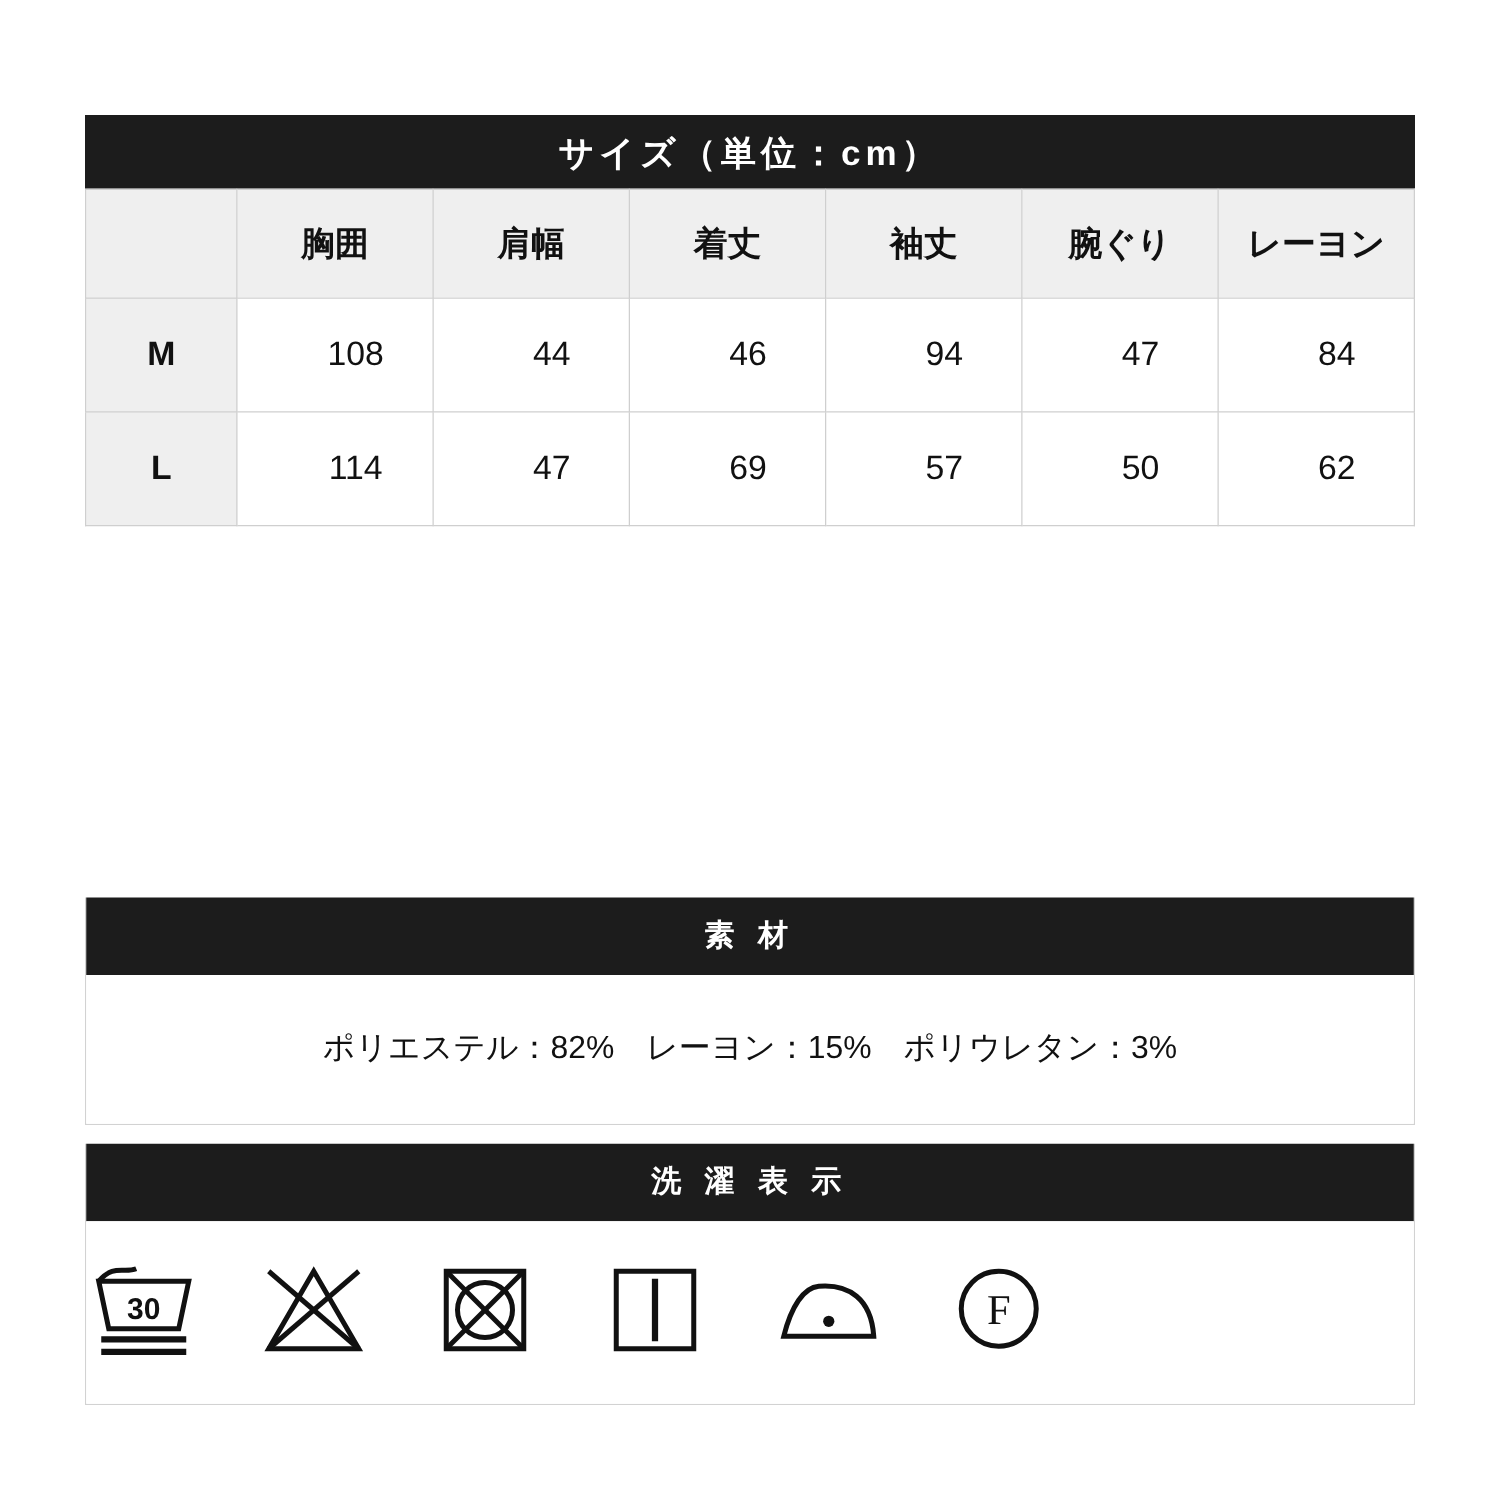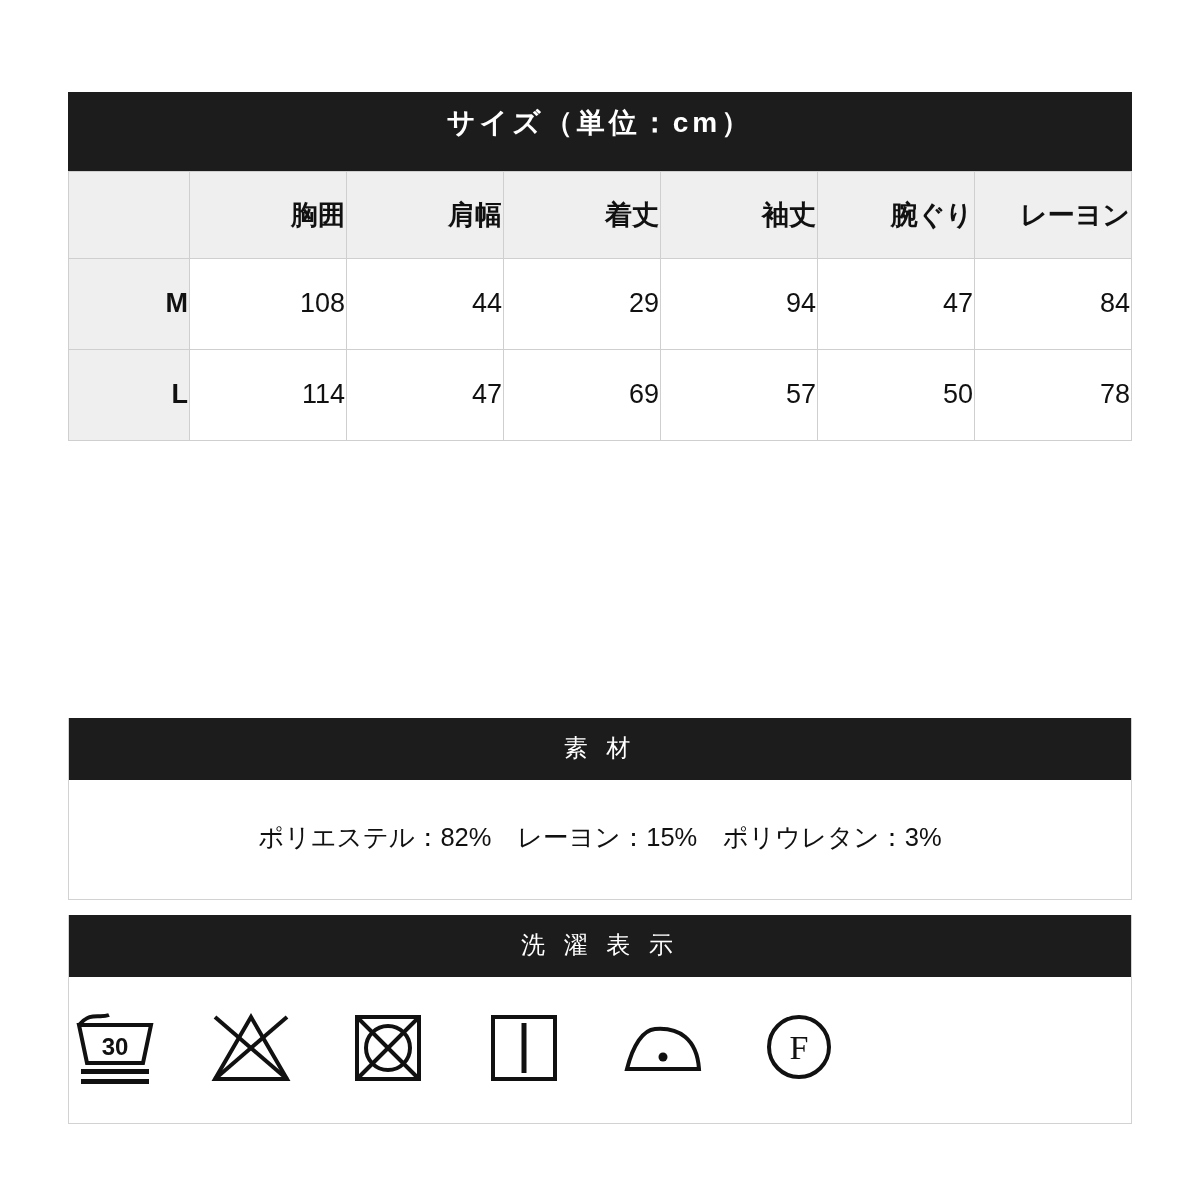--- a/index.html
+++ b/index.html
@@ -28,32 +28,32 @@
     top: 92px;
     width: 1064px;
   }
   .size-title {
     background: #1c1c1c;
     color: #ffffff;
     text-align: center;
     font-size: 28px;
     font-weight: bold;
     letter-spacing: 4px;
-    padding: 16px 0 32px 0;
+    padding: 16px 0 12px 0;
     line-height: 1.1;
   }
   table.size-table {
     width: 100%;
     border-collapse: collapse;
     table-layout: fixed;
   }
   table.size-table th,
   table.size-table td {
     border: 1px solid #cfcfcf;
-    text-align: right;
+    text-align: center;
     vertical-align: middle;
     font-size: 27px;
     height: 88px;
     font-weight: normal;
   }
   table.size-table thead th {
     background: #efefef;
     font-weight: bold;
     font-size: 27px;
     height: 84px;
@@ -101,21 +101,21 @@
     width: 1064px;
     border: 1px solid #d2d2d2;
     border-top: none;
     box-sizing: border-box;
   }
   .section-title {
     background: #1c1c1c;
     color: #ffffff;
     text-align: center;
     font-size: 24px;
-    font-weight: normal;
+    font-weight: bold;
     letter-spacing: 6px;
     padding: 14px 0 16px 0;
   }
   .material-body {
     text-align: center;
     font-size: 25.5px;
     padding: 40px 0 44px 0;
     background: #ffffff;
   }
   .material-body span { white-space: pre; text-align: center; }
@@ -156,33 +156,33 @@
           <th>袖丈</th>
           <th>腕ぐり</th>
           <th>レーヨン</th>
         </tr>
       </thead>
       <tbody>
         <tr>
           <th class="rowhead col-label">M</th>
           <td>108</td>
           <td>44</td>
-          <td>29</td>
+          <td>46</td>
           <td>94</td>
           <td>47</td>
           <td>84</td>
         </tr>
         <tr>
           <th class="rowhead col-label">L</th>
           <td>114</td>
           <td>47</td>
           <td>69</td>
           <td>57</td>
           <td>50</td>
-          <td>78</td>
+          <td>62</td>
         </tr>
       </tbody>
     </table>
   </div>
 
 
   <div class="material-block">
     <div class="section-title">素 材</div>
     <div class="material-body">
       <span>ポリエステル：82%　レーヨン：15%　ポリウレタン：3%</span>

